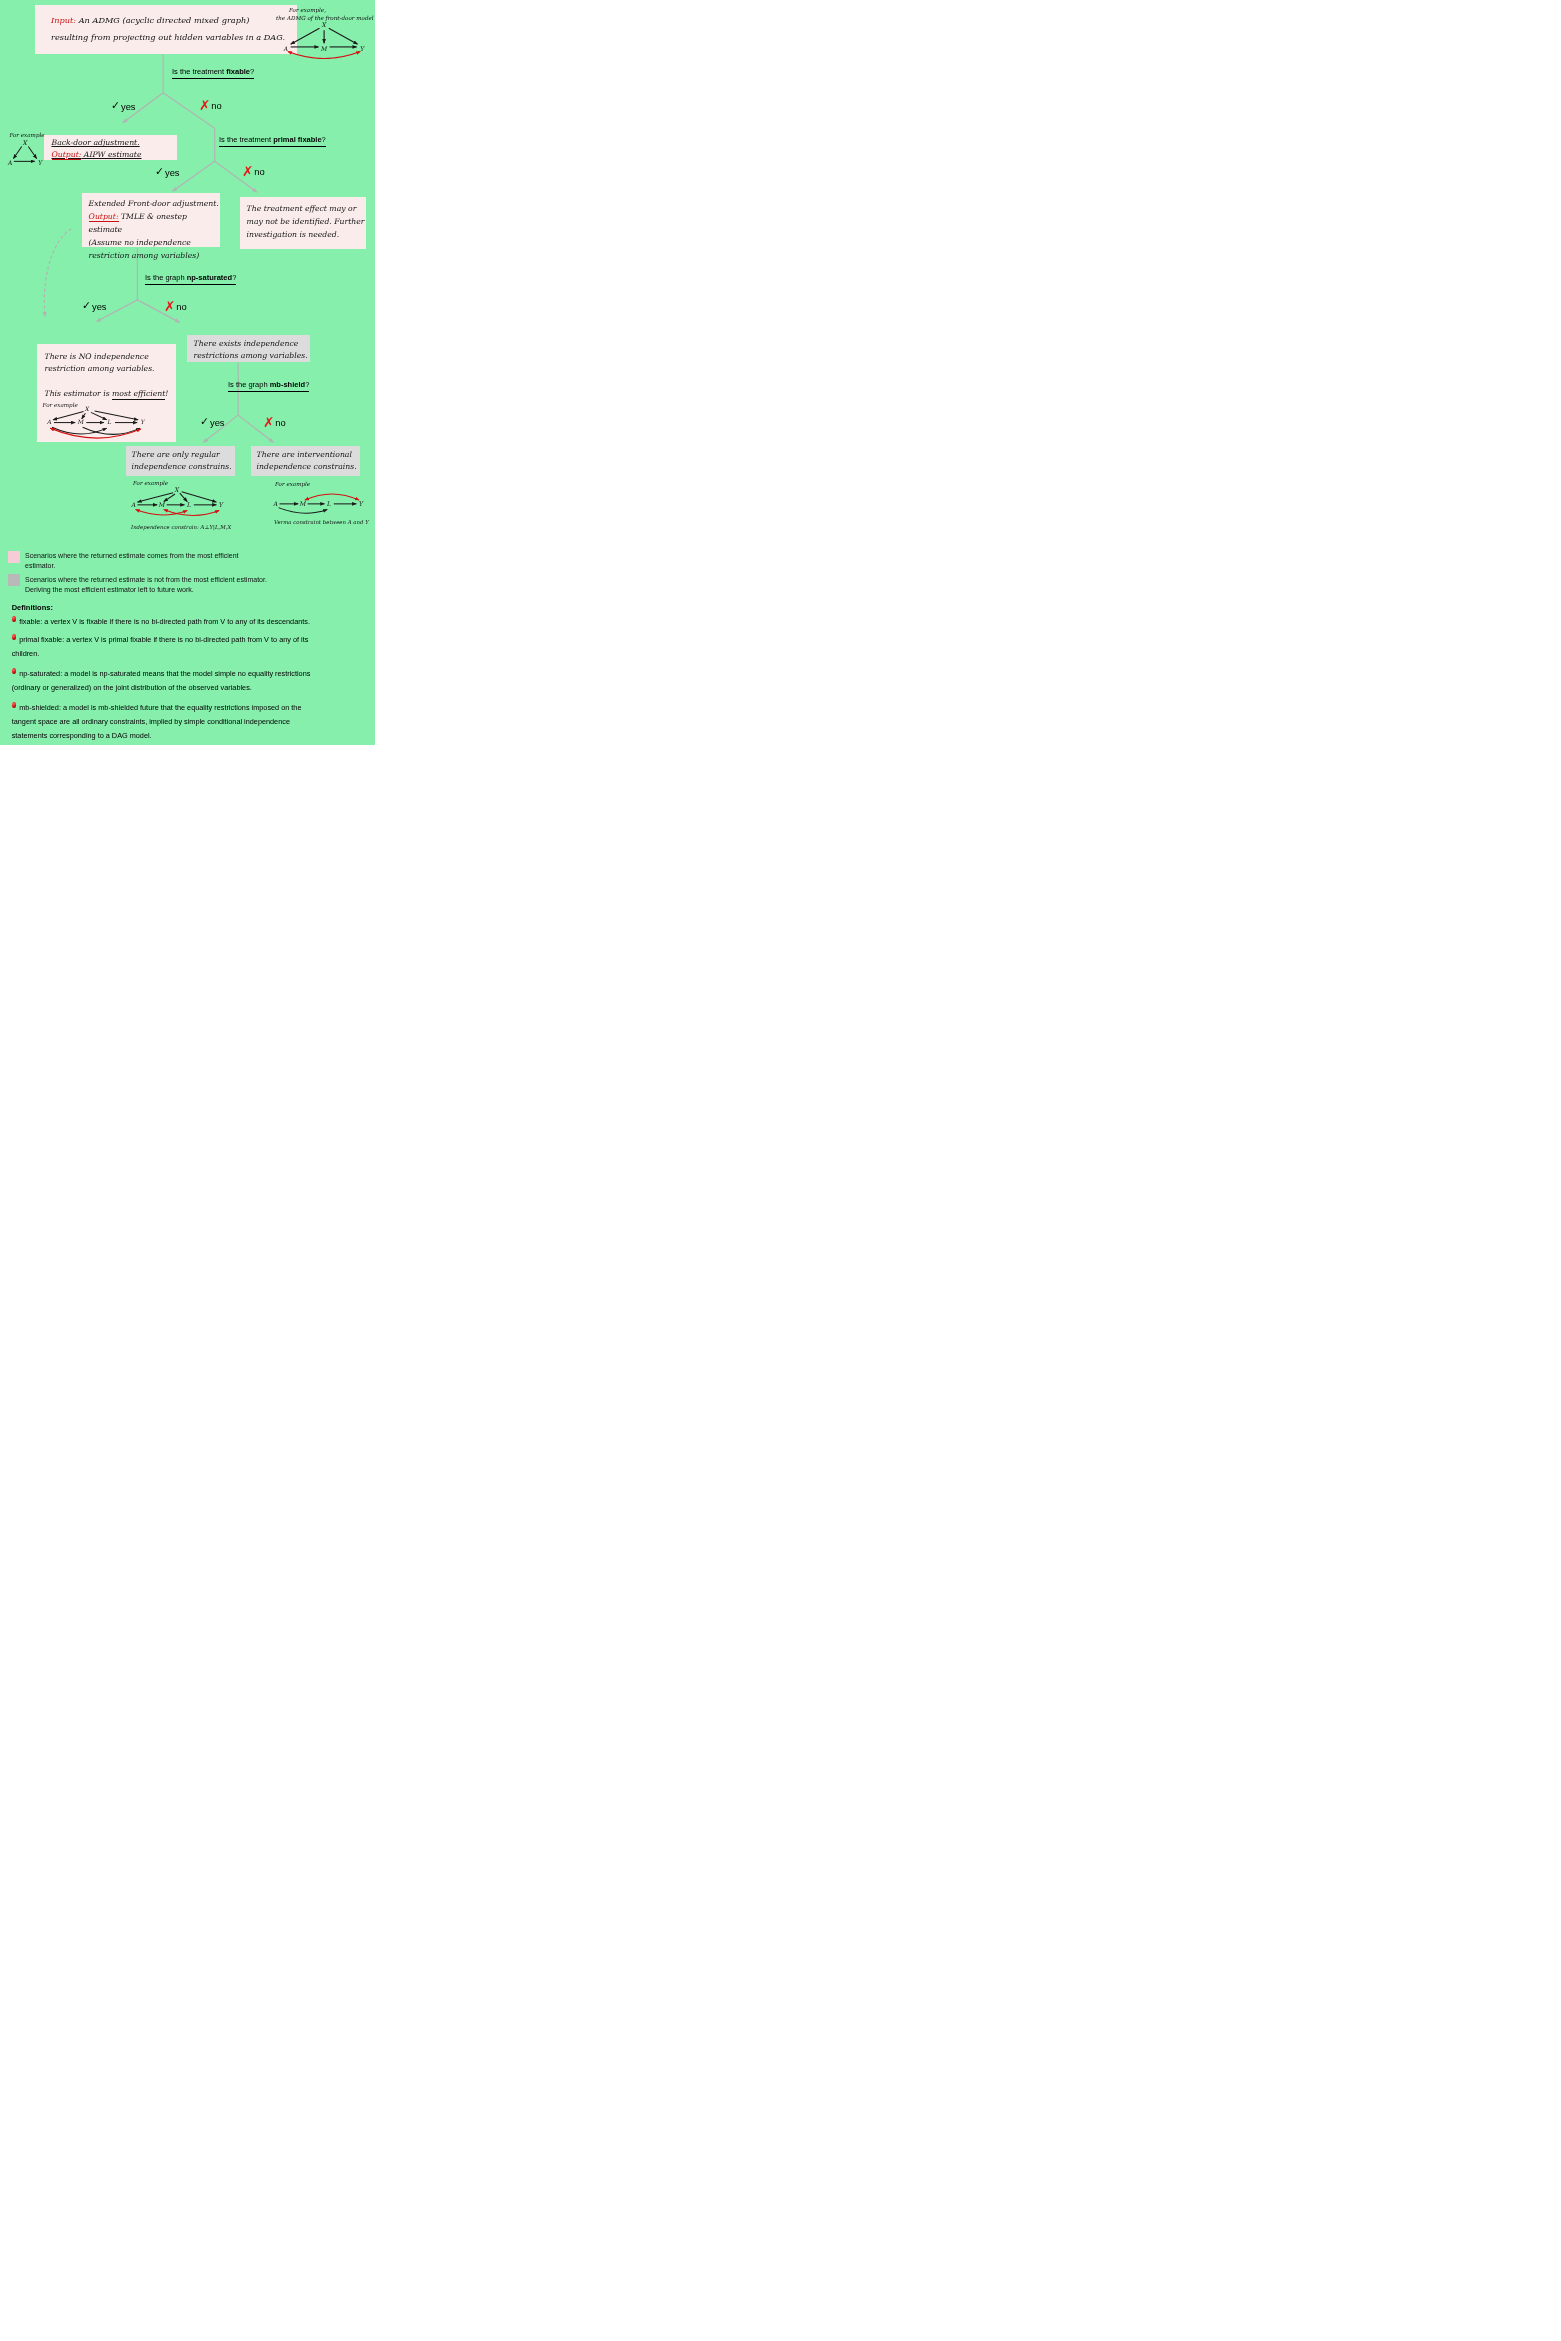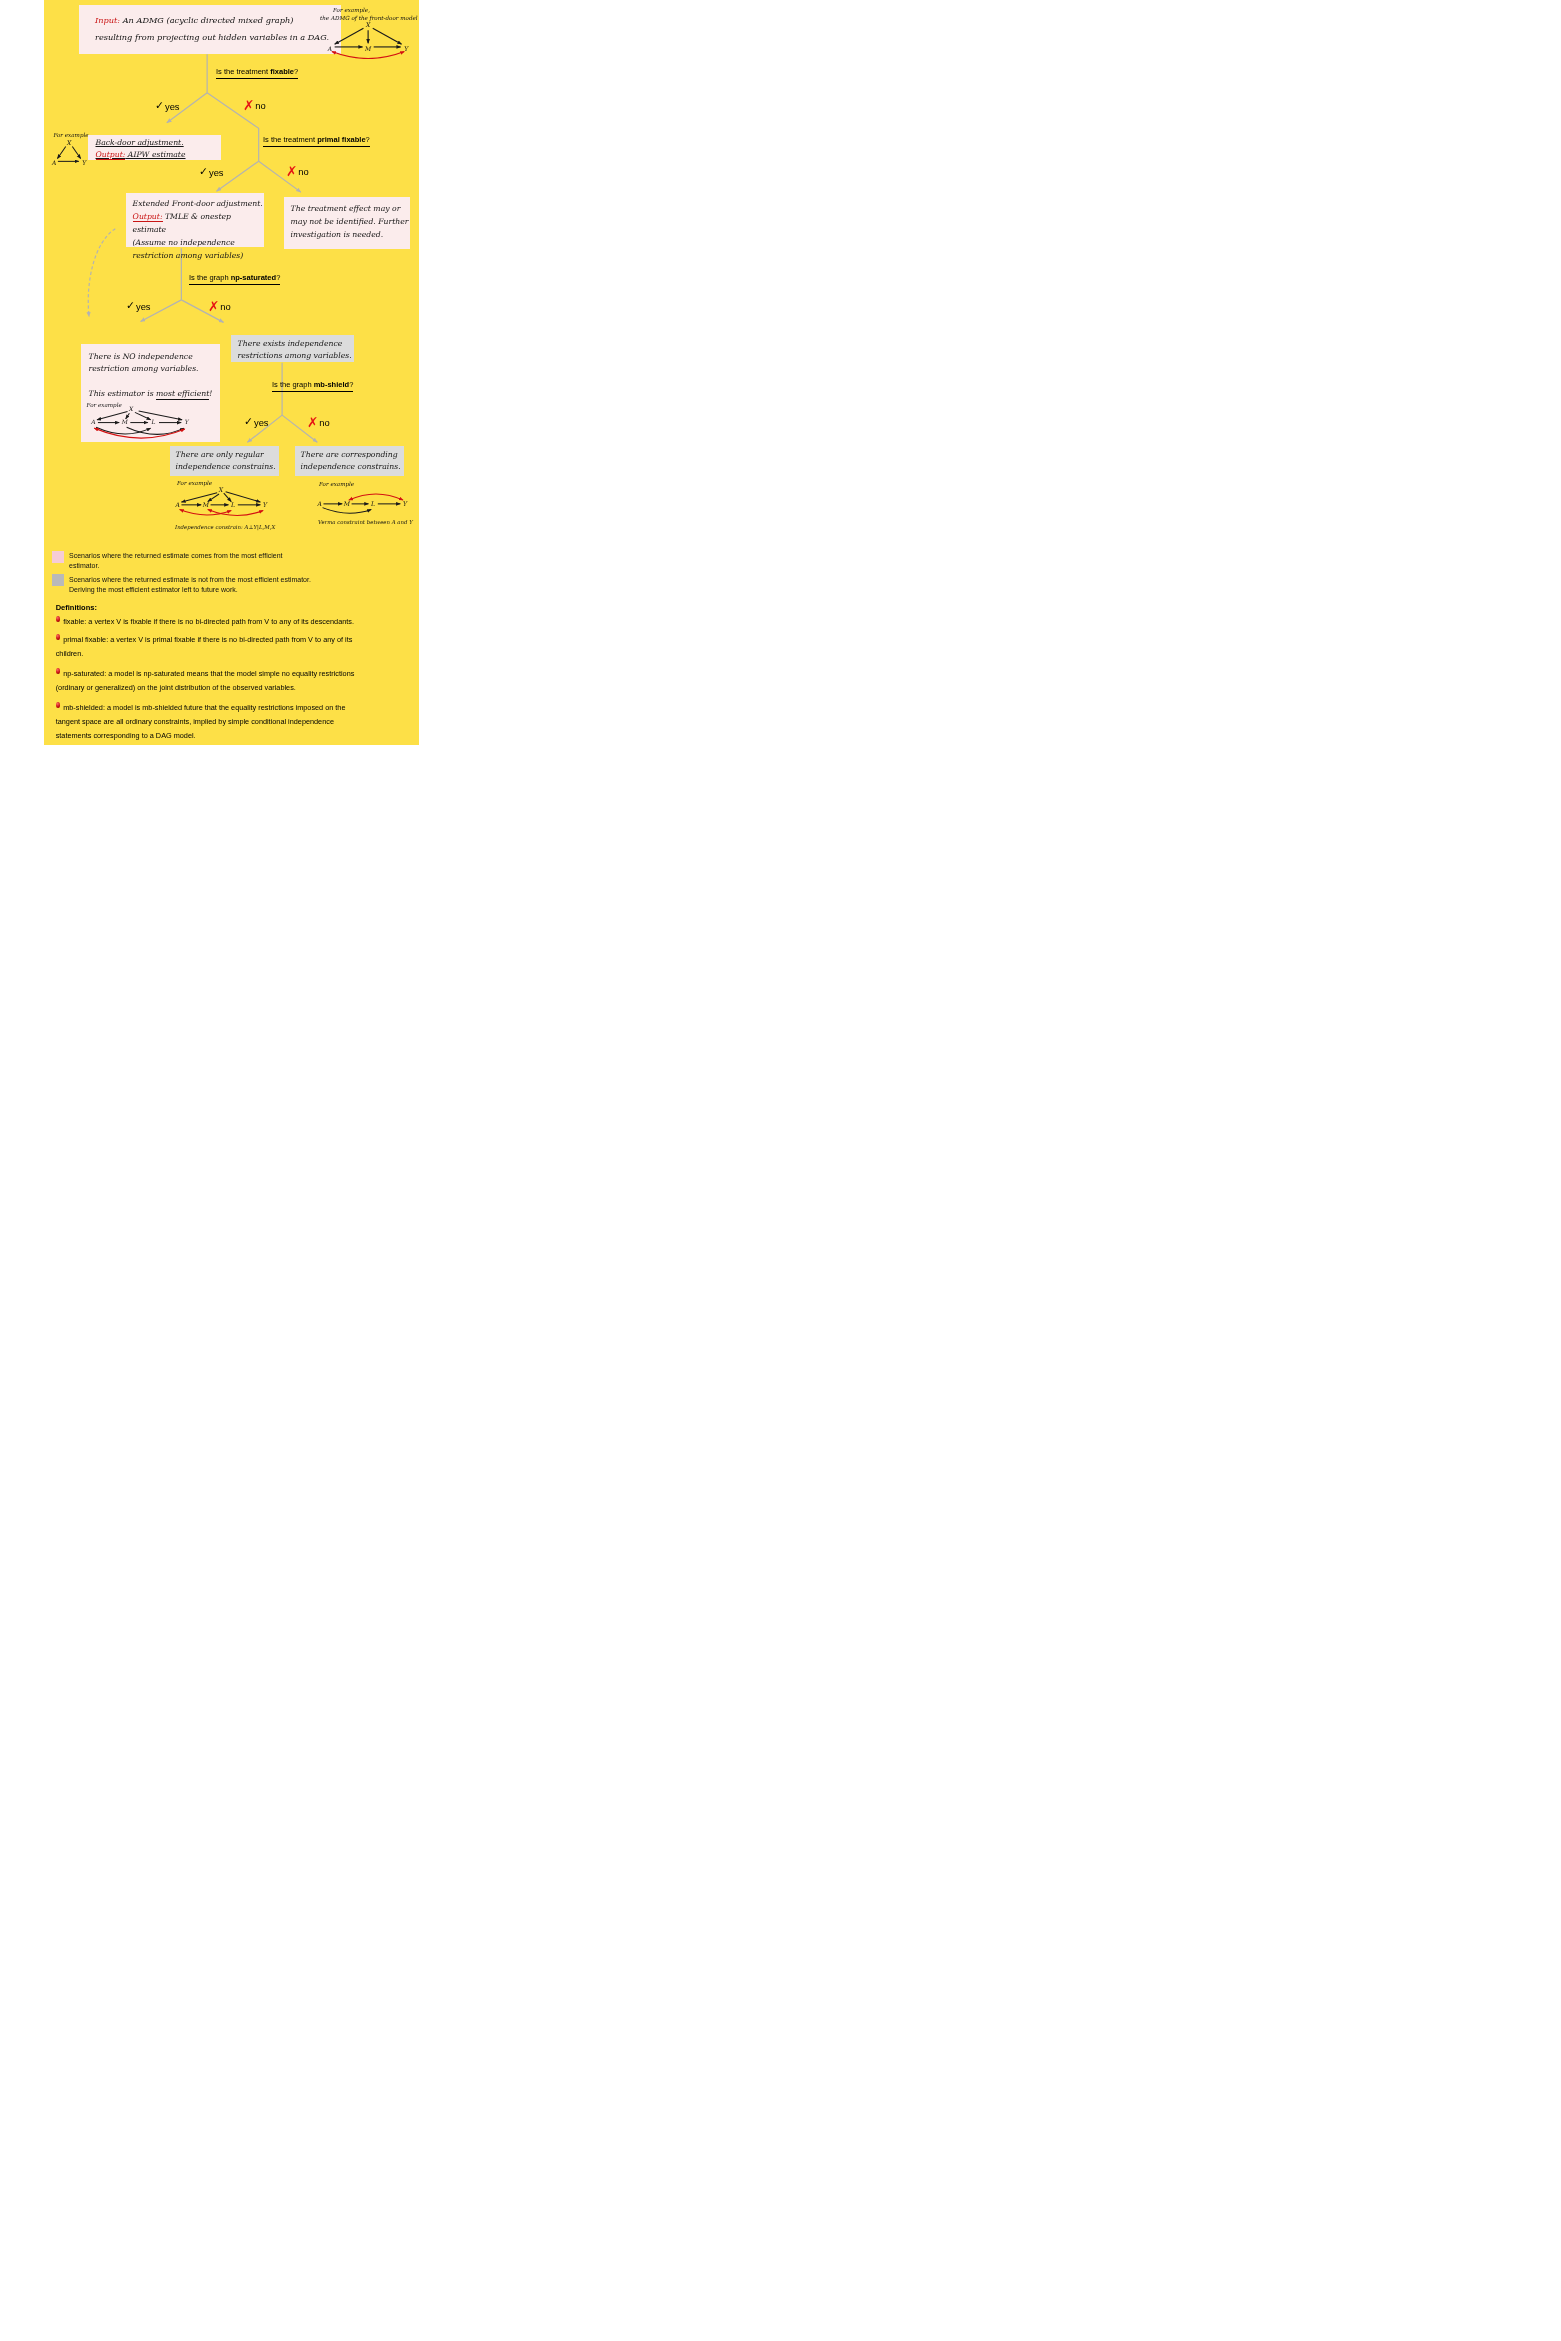--- a/index.html
+++ b/index.html
@@ -1,17 +1,17 @@
 <!DOCTYPE html>
 <html style="font-size:7.5px"><head>
 <meta charset="utf-8">
 <style>
   html,body{margin:0;padding:0;background:#fff;}
-  .canvas{position:relative;width:375px;height:745px;background:#fde047;overflow:hidden;
-          font-family:"Liberation Sans",sans-serif;color:#111;margin-left:44px;}
+  .canvas{position:relative;width:375px;height:745px;background:#86efac;overflow:hidden;
+          font-family:"Liberation Sans",sans-serif;color:#111;}
   .abs{position:absolute;}
   .hand{font-family:"DejaVu Serif",serif;font-style:italic;}
   .pinkbox{position:absolute;background:#fbecec;}
   .graybox{position:absolute;background:#dcdcdc;}
   .boxtext{font-size:7.7px;color:#151515;}
   .q{position:absolute;font-size:7.5px;color:#000;white-space:nowrap;
      border-bottom:0.7px solid #000;padding-bottom:2px;}
   .q b{font-weight:bold;}
   .branch{position:absolute;display:flex;align-items:center;gap:0.9px;white-space:nowrap;}
   .check{font-family:"DejaVu Sans",sans-serif;font-size:10.8px;font-weight:bold;color:#000;line-height:1;}
@@ -215,21 +215,21 @@
   </div>
 
   
   <div class="graybox hand boxtext" style="left:126px;top:446px;width:109px;height:30px;padding:2.8px 0 0 5.6px;box-sizing:border-box;line-height:12.6px;">
     <div>There are only regular</div>
     <div>independence constrains.</div>
   </div>
 
   
   <div class="graybox hand boxtext" style="left:251px;top:446px;width:109px;height:30px;padding:2.8px 0 0 5.6px;box-sizing:border-box;line-height:12.6px;">
-    <div>There are corresponding</div>
+    <div>There are interventional</div>
     <div>independence constrains.</div>
   </div>
 
   
   <div class="exlabel hand" style="left:133px;top:480px;">For example</div>
   <svg class="abs" style="left:129px;top:486px;" width="101" height="33" viewBox="0 0 215 70">
     <g fill="none" stroke="#1a1a1a" stroke-width="2.2">
       <path d="M94,14 L18,34" marker-end="url(#ab)"></path>
       <path d="M98,17 L74,33" marker-end="url(#ab)"></path>
       <path d="M108,15 L124,33" marker-end="url(#ab)"></path>

